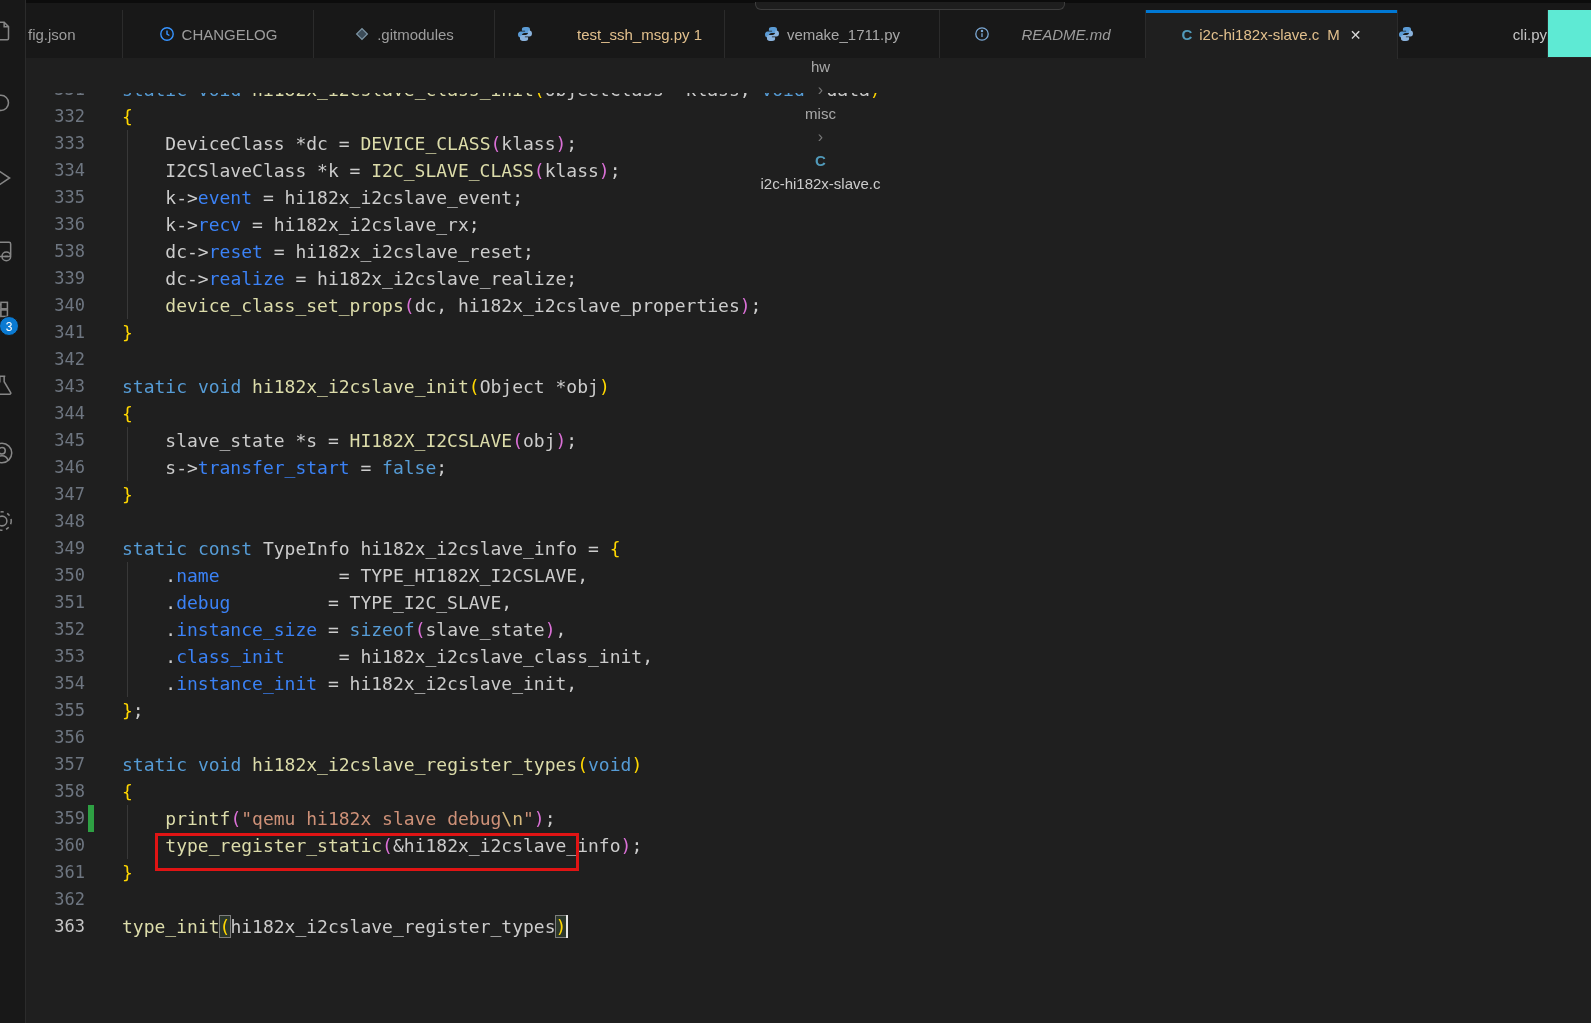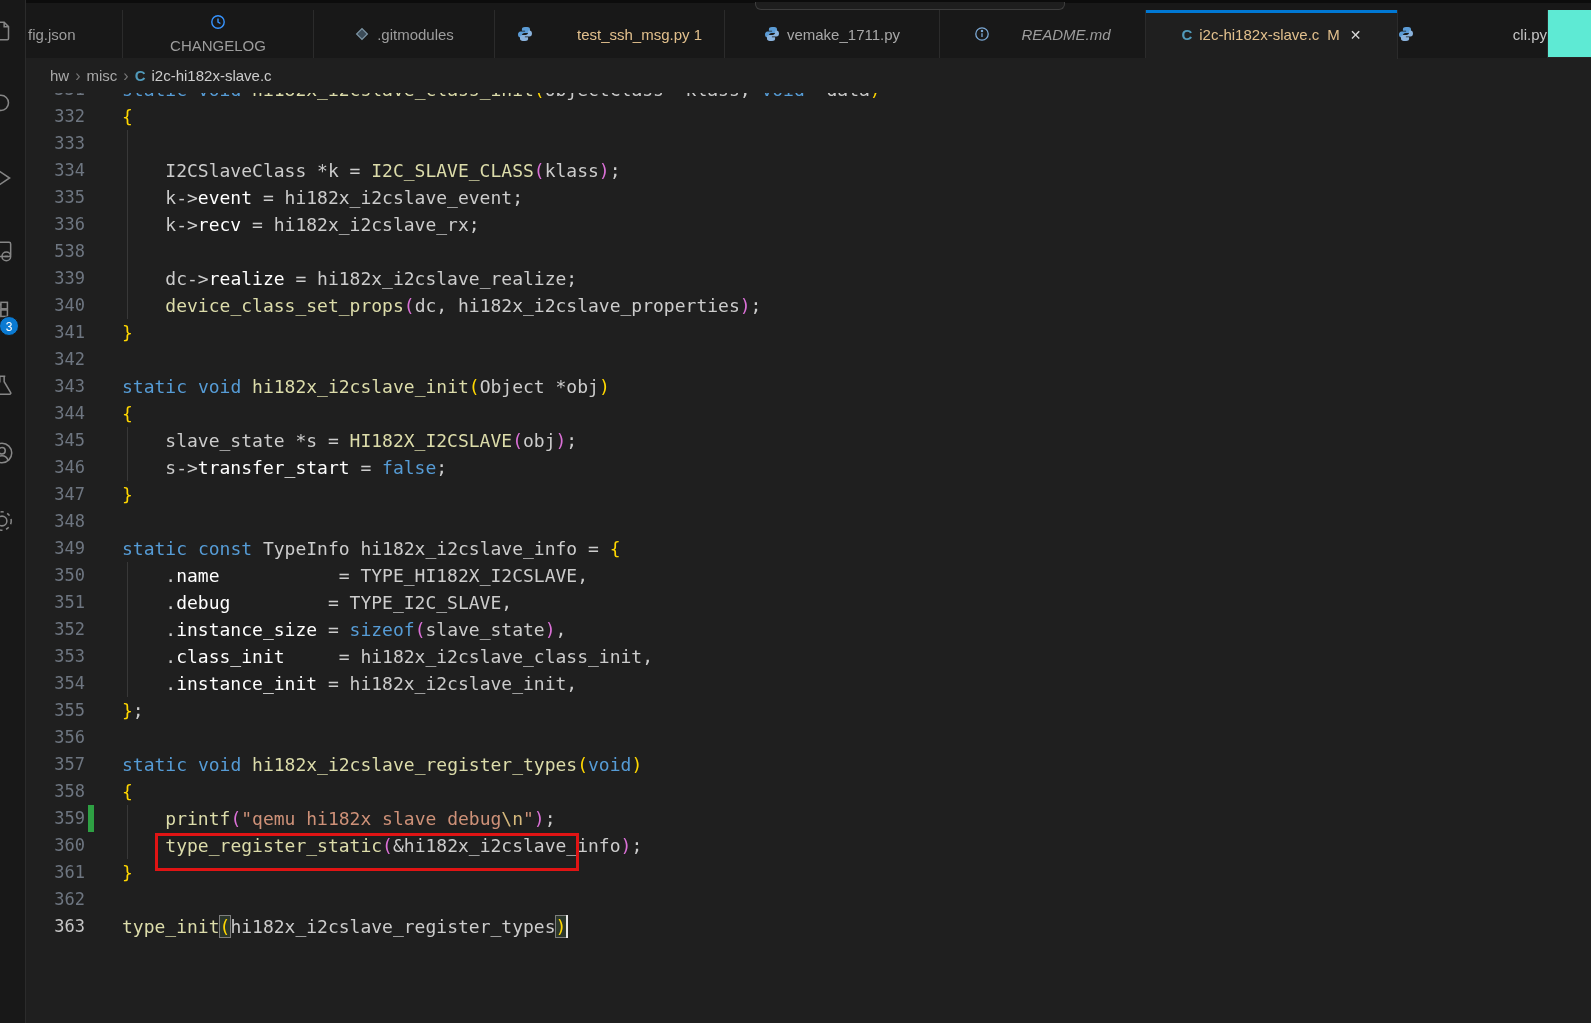--- a/index.html
+++ b/index.html
@@ -21,52 +21,52 @@
   #command-center-bottom { position:absolute; left:755px; top:2px; width:310px; height:8px;
       background:#1E1E1E; border:1px solid #3D3D3D; border-top:none; border-radius:0 0 6px 6px; z-index:3; }
 
   
   #tab-bar { position:absolute; left:26px; top:10px; right:0; height:48px; background:#5eead4;
              border-bottom:1px solid #252525; display:flex; z-index:3; }
   .tab { flex:none; height:48px; display:flex; align-items:center; justify-content:center; gap:7px;
          border-right:1px solid #2B2B2B; font-size:15px; color:#9D9D9D; position:relative;
          white-space:nowrap; cursor:default; background:#181818; }
   .tab.t1 { width:97px;  justify-content:flex-start; padding-left:2px; }
-  .tab.t2 { width:191px;flex-direction:column; }
+  .tab.t2 { width:191px; }
   .tab.t3 { width:181px; }
   .tab.t4 { width:230px; color:#E2C08D;gap:44px; }
   .tab.t5 { width:215px; color:#A8A8A8; }
   .tab.t6 { width:206px; font-style:italic;gap:31px; }
   .tab.t7 { width:252px; background:#1F1F1F; color:#E2C08D; height:49px; margin-bottom:-1px; z-index:2; }
   .tab.t7::before { content:""; position:absolute; left:0; right:0; top:0; height:3px; background:#0078D4; }
   .tab.t8 { width:150px; color:#C5C5C5;justify-content:space-between; }
   .tab .ticon { width:16px; height:16px; flex:none; display:inline-block; }
   .c-letter { color:#519ABA; font-weight:700; font-size:15px; font-style:normal; }
   .m-badge { color:#E2C08D; margin-left:1px; }
   .close-x { color:#D8D8D8; font-size:14px; margin-left:3px; }
 
   
   #breadcrumb { position:absolute; left:26px; top:58px; right:0; height:35px; background:#1F1F1F;
                 display:flex; align-items:center; gap:6px; padding-left:24px; font-size:15px;
-                color:#A9A9A9; z-index:2; }
+                color:#A9A9A9; z-index:2;flex-direction:column; }
   #breadcrumb .sep { color:#767676; font-size:16px; }
   #breadcrumb .bc-file { color:#CCCCCC; }
 
   
   #editor { position:absolute; left:26px; top:93px; right:0; bottom:0; background:#1F1F1F;
             overflow:hidden; z-index:1; }
   #code { margin-top:-17px; }
   .line { position:relative; height:27px; line-height:27px;
           font-family:"DejaVu Sans Mono", monospace; font-size:18px; white-space:pre; color:#CCCCCC; }
   .num { position:absolute; left:0; top:0; width:59px; text-align:right; color:#6E7681; font-size:17px; }
   .num.active { color:#C6C6C6; }
   .txt { position:absolute; left:96px; top:0; }
   .guide { position:absolute; left:101px; top:0; width:1px; height:27px; background:#383838; }
   .gitbar { position:absolute; left:62px; top:0; width:6px; height:27px; background:#2EA043; }
-  .k { color:#569CD6; }  .f { color:#DCDCAA; }  .m { color:#ffffff;text-align:center; }
+  .k { color:#569CD6; }  .f { color:#DCDCAA; }  .m { color:#3b82f6;text-align:center; }
   .s { color:#CE9178; }  .e { color:#D7BA7D; }
   .g { color:#FFD700; }  .p { color:#DA70D6; }  .t { color:#CCCCCC; }
   .b { color:#FFD700; outline:1px solid #7E7E7E; background:rgba(70,100,70,.35); }
   .cursor { display:inline-block; width:2px; height:23px; background:#E6E6E6;
             vertical-align:middle; position:relative; top:-2px; }
   #annotation-box { position:absolute; left:129px; top:740px; width:424px; height:38px;
                     border:3px solid #E01414; z-index:6; pointer-events:none; }
 </style>
 </head>
 <body>
@@ -202,25 +202,25 @@
   <span>misc</span>
   <span class="sep">›</span>
   <span class="c-letter">C</span>
   <span class="bc-file">i2c-hi182x-slave.c</span>
 </div>
 
 <div id="editor">
   <div id="code">
       <div class="line"><span class="num">331</span><span class="txt"><span class="k">static</span><span class="t"> </span><span class="k">void</span><span class="t"> </span><span class="f">hi182x_i2cslave_class_init</span><span class="g">(</span><span class="t">ObjectClass *klass, </span><span class="k">void</span><span class="t"> *data</span><span class="g">)</span></span></div>
       <div class="line"><span class="num">332</span><span class="txt"><span class="g">{</span></span></div>
-      <div class="line"><span class="num">333</span><span class="guide"></span></div>
+      <div class="line"><span class="num">333</span><span class="guide"></span><span class="txt"><span class="t">    DeviceClass *dc = </span><span class="f">DEVICE_CLASS</span><span class="p">(</span><span class="t">klass</span><span class="p">)</span><span class="t">;</span></span></div>
       <div class="line"><span class="num">334</span><span class="guide"></span><span class="txt"><span class="t">    I2CSlaveClass *k = </span><span class="f">I2C_SLAVE_CLASS</span><span class="p">(</span><span class="t">klass</span><span class="p">)</span><span class="t">;</span></span></div>
       <div class="line"><span class="num">335</span><span class="guide"></span><span class="txt"><span class="t">    k-&gt;</span><span class="m">event</span><span class="t"> = hi182x_i2cslave_event;</span></span></div>
       <div class="line"><span class="num">336</span><span class="guide"></span><span class="txt"><span class="t">    k-&gt;</span><span class="m">recv</span><span class="t"> = hi182x_i2cslave_rx;</span></span></div>
-      <div class="line"><span class="num">538</span><span class="guide"></span></div>
+      <div class="line"><span class="num">538</span><span class="guide"></span><span class="txt"><span class="t">    dc-&gt;</span><span class="m">reset</span><span class="t"> = hi182x_i2cslave_reset;</span></span></div>
       <div class="line"><span class="num">339</span><span class="guide"></span><span class="txt"><span class="t">    dc-&gt;</span><span class="m">realize</span><span class="t"> = hi182x_i2cslave_realize;</span></span></div>
       <div class="line"><span class="num">340</span><span class="guide"></span><span class="txt"><span class="t">    </span><span class="f">device_class_set_props</span><span class="p">(</span><span class="t">dc, hi182x_i2cslave_properties</span><span class="p">)</span><span class="t">;</span></span></div>
       <div class="line"><span class="num">341</span><span class="txt"><span class="g">}</span></span></div>
       <div class="line"><span class="num">342</span><span class="txt"></span></div>
       <div class="line"><span class="num">343</span><span class="txt"><span class="k">static</span><span class="t"> </span><span class="k">void</span><span class="t"> </span><span class="f">hi182x_i2cslave_init</span><span class="g">(</span><span class="t">Object *obj</span><span class="g">)</span></span></div>
       <div class="line"><span class="num">344</span><span class="txt"><span class="g">{</span></span></div>
       <div class="line"><span class="num">345</span><span class="guide"></span><span class="txt"><span class="t">    slave_state *s = </span><span class="f">HI182X_I2CSLAVE</span><span class="p">(</span><span class="t">obj</span><span class="p">)</span><span class="t">;</span></span></div>
       <div class="line"><span class="num">346</span><span class="guide"></span><span class="txt"><span class="t">    s-&gt;</span><span class="m">transfer_start</span><span class="t"> = </span><span class="k">false</span><span class="t">;</span></span></div>
       <div class="line"><span class="num">347</span><span class="txt"><span class="g">}</span></span></div>
       <div class="line"><span class="num">348</span><span class="txt"></span></div>

